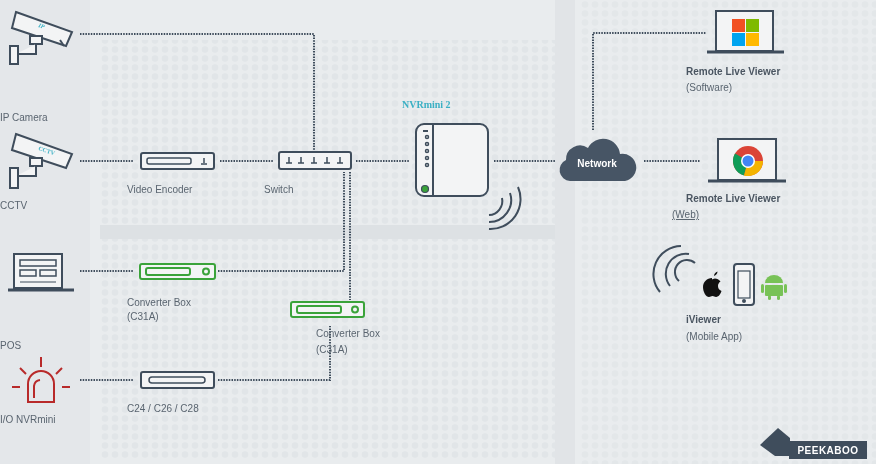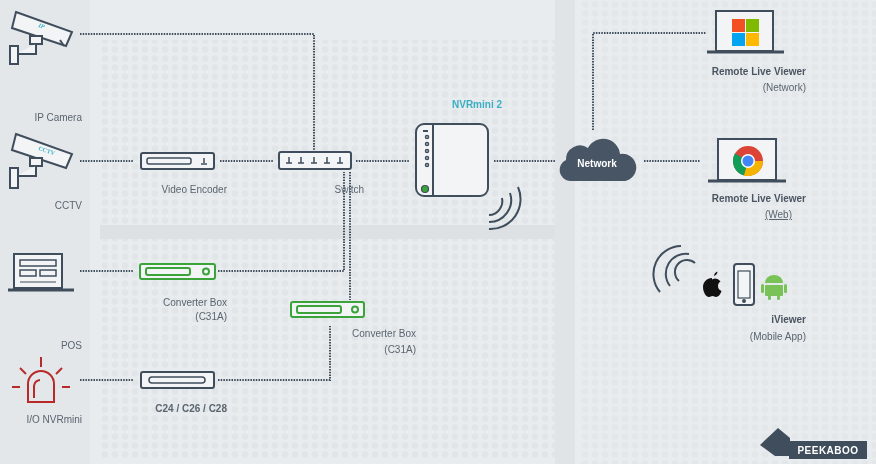--- a/index.html
+++ b/index.html
@@ -1,23 +1,23 @@
 <!DOCTYPE html>
 <html><head>
 <meta charset="utf-8">
 <style>
   html,body{margin:0;padding:0;}
   body{width:876px;height:464px;overflow:hidden;position:relative;
     font-family:"Liberation Sans","DejaVu Sans",sans-serif;
     background:#e9ecee;}
   #bg{position:absolute;left:0;top:0;width:876px;height:464px;}
   #diagram{position:absolute;left:0;top:0;width:876px;height:464px;}
-  .lbl{position:absolute;font-size:10px;color:#5a6570;text-align:right;line-height:14px;white-space:nowrap;}
+  .lbl{position:absolute;font-size:10px;color:#5a6570;text-align:left;line-height:14px;white-space:nowrap;}
   .lbl.dark{color:#4a5561;font-weight:bold;}
-  .lbl.teal{color:#3bb0c4;font-weight:bold;}
+  .lbl.teal{color:#3bb0c4;font-weight:bold;font-family:Liberation Serif, serif;}
 </style>
 </head>
 <body>
 
 <svg id="bg" viewBox="0 0 876 464">
   <defs>
     <pattern id="hex" width="10" height="9" patternUnits="userSpaceOnUse">
       <circle cx="5" cy="4.5" r="3.3" fill="#dfe3e6"></circle>
     </pattern>
   </defs>
@@ -194,21 +194,21 @@
 
 <div class="lbl" style="left:0;width:82px;top:75px;margin-top:36px;">IP Camera</div>
 <div class="lbl" style="left:0;width:82px;top:199px;">CCTV</div>
 <div class="lbl" style="left:0;width:82px;top:299px;margin-top:40px;">POS</div>
 <div class="lbl" style="left:0;width:82px;top:413px;">I/O NVRmini</div>
 <div class="lbl" style="left:127px;width:100px;top:183px;">Video Encoder</div>
 <div class="lbl" style="left:127px;width:100px;top:296px;">Converter Box</div>
 <div class="lbl" style="left:127px;width:100px;top:310px;">(C31A)</div>
 <div class="lbl" style="left:316px;width:100px;top:327px;">Converter Box</div>
 <div class="lbl" style="left:316px;width:100px;top:343px;">(C31A)</div>
-<div class="lbl" style="left:127px;width:100px;top:402px;font-weight:bold;">C24 / C26 / C28</div>
+<div class="lbl" style="left:127px;width:100px;top:402px;">C24 / C26 / C28</div>
 <div class="lbl" style="left:264px;width:100px;top:183px;">Switch</div>
 <div class="lbl teal" style="left:402px;width:100px;top:98px;">NVRmini 2</div>
 <div class="lbl dark" style="left:686px;width:120px;top:65px;">Remote Live Viewer</div>
-<div class="lbl" style="left:686px;width:120px;top:81px;">(Network)</div>
+<div class="lbl" style="left:686px;width:120px;top:81px;">(Software)</div>
 <div class="lbl dark" style="left:686px;width:120px;top:192px;">Remote Live Viewer</div>
 <div class="lbl" style="left:672px;width:120px;top:208px;text-decoration:underline;">(Web)</div>
 <div class="lbl dark" style="left:686px;width:120px;top:313px;">iViewer</div>
 <div class="lbl" style="left:686px;width:120px;top:330px;">(Mobile App)</div>
 
 </body></html>

